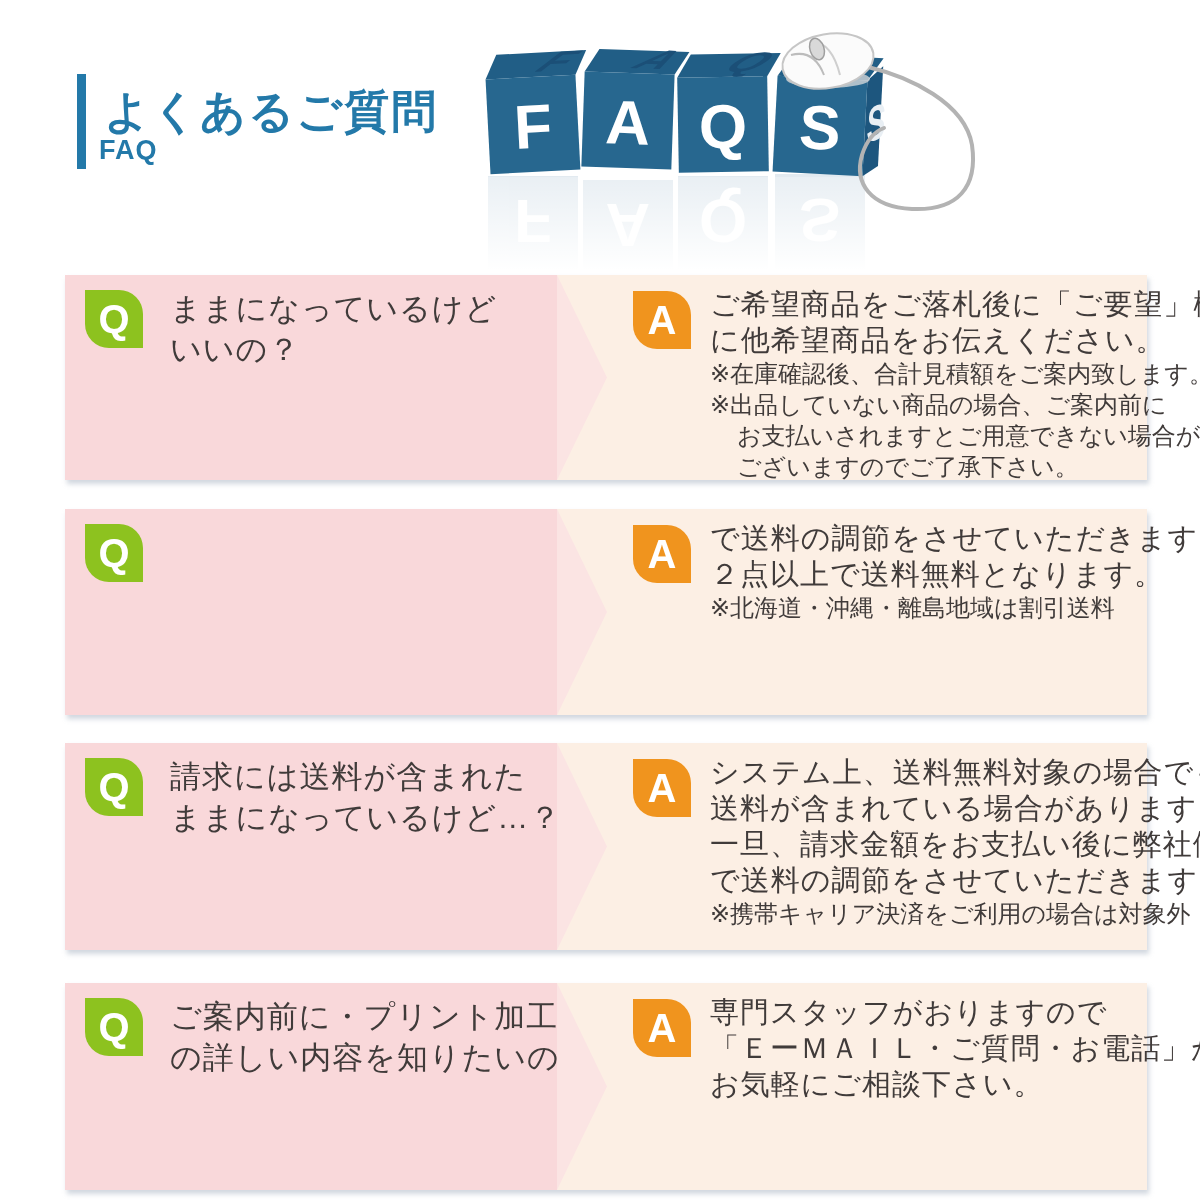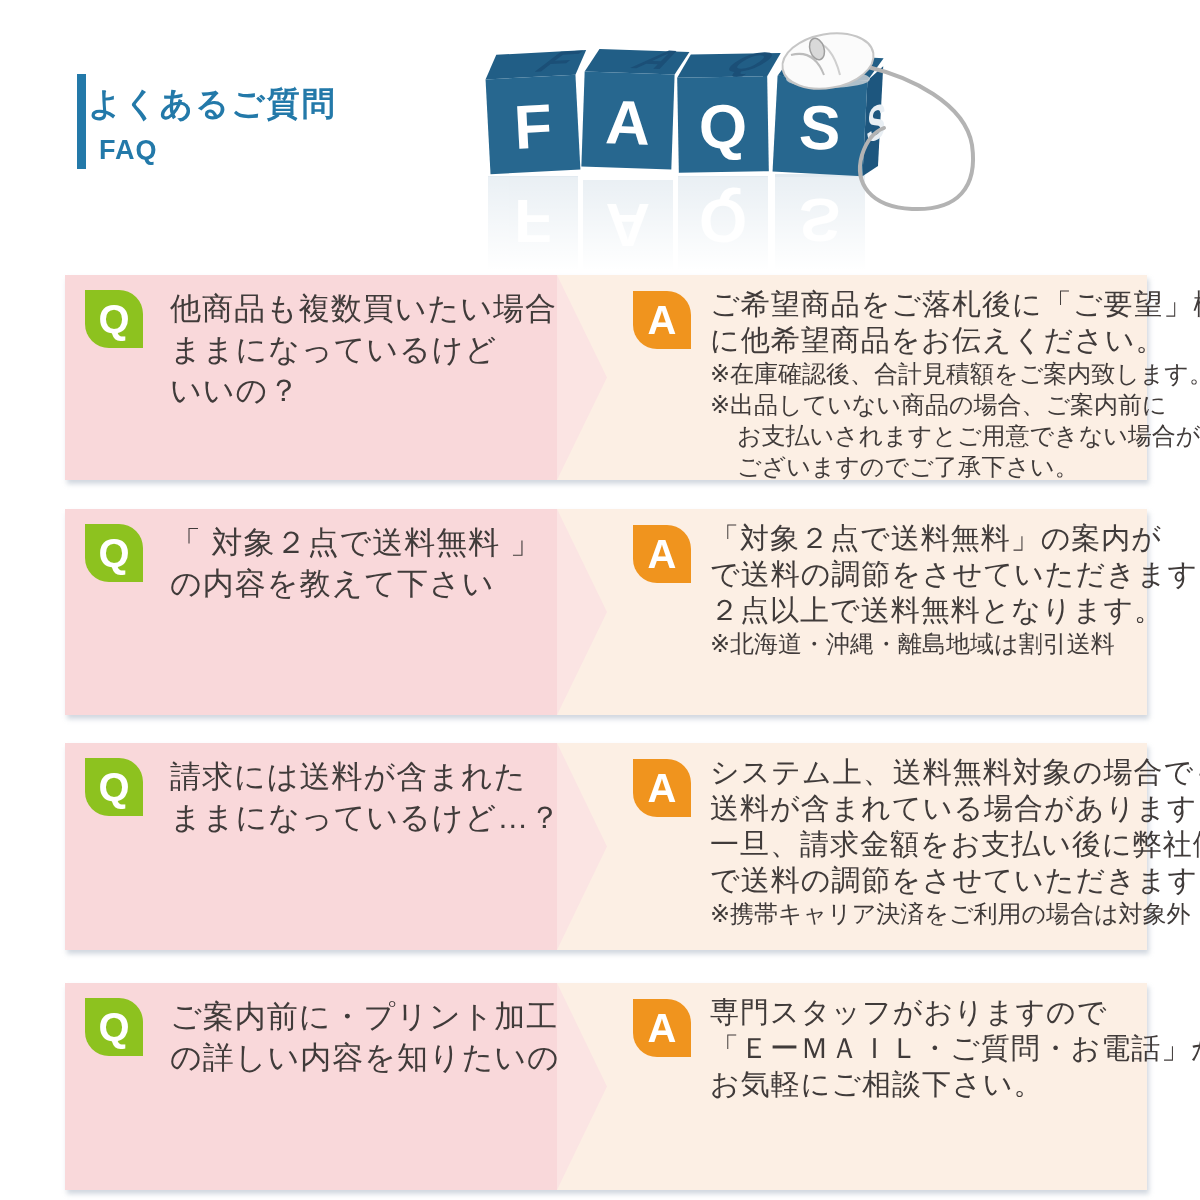--- a/index.html
+++ b/index.html
@@ -2,21 +2,21 @@
 <html><head>
 <meta charset="utf-8">
 <style>
   html,body{margin:0;padding:0;}
   body{
     width:1200px;height:1200px;background:#ffffff;position:relative;overflow:hidden;
     font-family:"Liberation Sans","DejaVu Sans",sans-serif;color:#403b3a;
   }
   
   .hbar{position:absolute;left:77px;top:74px;width:9px;height:95px;background:#2379a9;}
-  .htitle{position:absolute;left:88px;top:82px;font-size:33px;font-weight:bold;color:#2379a9;letter-spacing:2px;white-space:nowrap;}
+  .htitle{position:absolute;left:104px;top:82px;font-size:45px;font-weight:bold;color:#2379a9;letter-spacing:2px;white-space:nowrap;}
   .hsub{position:absolute;left:99px;top:135px;font-size:27px;font-weight:bold;color:#2379a9;letter-spacing:1px;text-align:right;}
   
   .graphic{position:absolute;left:460px;top:15px;width:540px;height:255px;}
   
   .row{position:absolute;left:65px;width:1082px;display:flex;box-shadow:2px 4px 5px rgba(140,155,175,.40);}
   .row1{top:275px;height:205px;}
   .row2{top:509px;height:206px;}
   .row3{top:743px;height:207px;}
   .row4{top:983px;height:207px;}
   .qpanel{position:relative;width:492px;flex:none;background:#f9d8da;}
@@ -97,21 +97,20 @@
     <path d="M331,40 Q354,34 364,60" stroke="#bcbcbc" stroke-width="2" fill="none"></path>
     <path d="M352,26 Q372,28 380,60" stroke="#cfcfcf" stroke-width="2" fill="none"></path>
     <ellipse cx="357" cy="34" rx="7" ry="11" transform="rotate(-18 357 34)" fill="#d9d9d9" stroke="#9f9f9f" stroke-width="1.5"></ellipse>
   </g>
 </svg>
 
 <div class="row row1">
   <div class="qpanel">
     <div class="badge q-badge">Q</div>
     <div class="q-text">
-      <div>他商品も複数買いたい場合</div>
       <div>ままになっているけど</div>
       <div>いいの？</div>
     </div>
   </div>
   <div class="chev"></div>
   <div class="apanel">
     <div class="badge a-badge">A</div>
     <div class="a-text">
       <div class="main">ご希望商品をご落札後に「ご要望」欄</div>
       <div class="main">に他希望商品をお伝えください。</div>
@@ -119,30 +118,25 @@
       <div class="note">※出品していない商品の場合、ご案内前に</div>
       <div class="note indent">お支払いされますとご用意できない場合が</div>
       <div class="note indent">ございますのでご了承下さい。</div>
     </div>
   </div>
 </div>
 
 <div class="row row2">
   <div class="qpanel">
     <div class="badge q-badge">Q</div>
-    <div class="q-text">
-      <div>「 対象２点で送料無料 」</div>
-      <div>の内容を教えて下さい</div>
-    </div>
   </div>
   <div class="chev"></div>
   <div class="apanel">
     <div class="badge a-badge">A</div>
     <div class="a-text">
-      <div class="main">「対象２点で送料無料」の案内が</div>
       <div class="main">で送料の調節をさせていただきます</div>
       <div class="main">２点以上で送料無料となります。</div>
       <div class="note">※北海道・沖縄・離島地域は割引送料</div>
     </div>
   </div>
 </div>
 
 <div class="row row3">
   <div class="qpanel">
     <div class="badge q-badge">Q</div>

